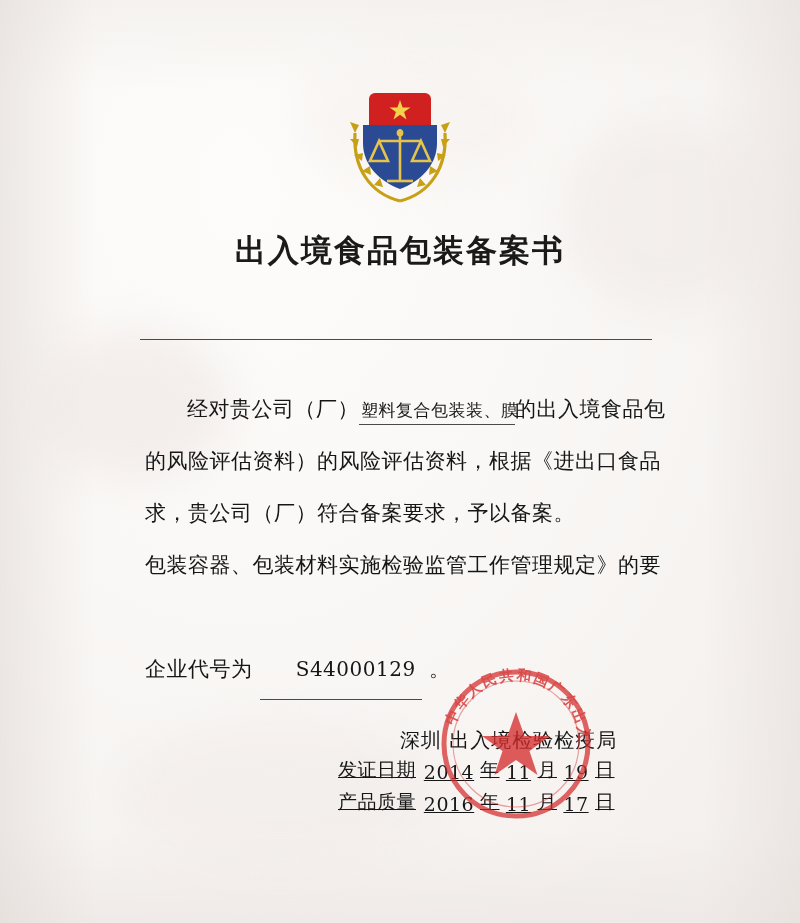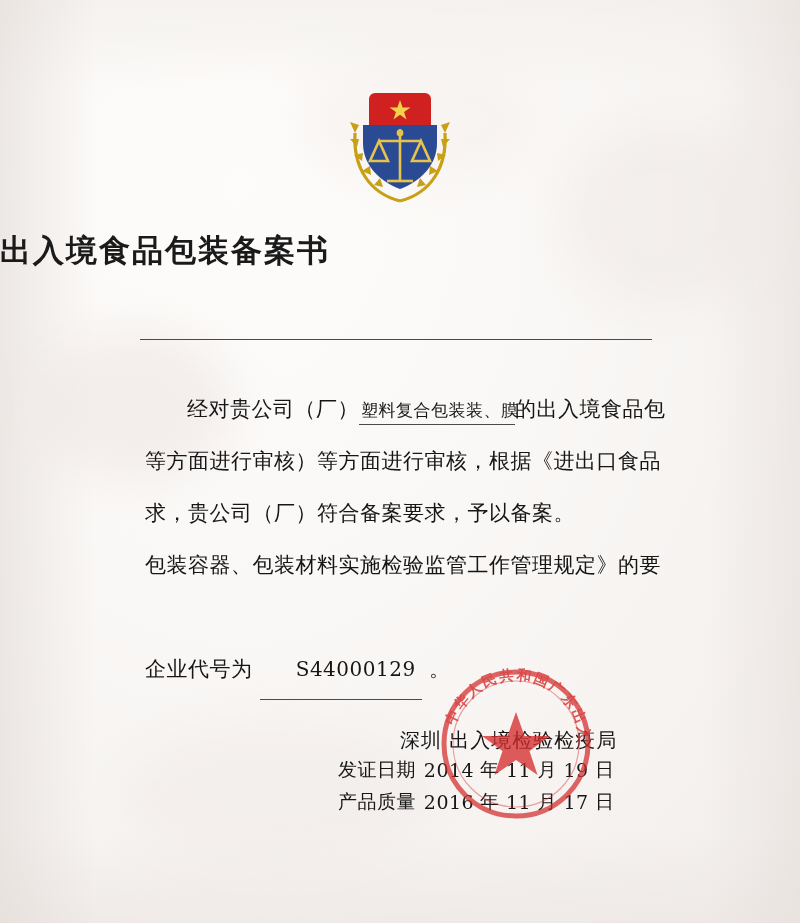--- a/index.html
+++ b/index.html
@@ -53,21 +53,21 @@
     width: 110px;
     height: 120px;
   }
 
   
   .doc-title {
     position: absolute;
     left: 0;
     top: 230px;
     width: 800px;
-    text-align: left;
+    text-align: center;
     font-size: 31px;
     font-weight: bold;
     letter-spacing: 2px;
     color: #1a1a1a;
     font-family: "DejaVu Serif", "Liberation Serif", serif;
   }
 
   
   .addressee-row {
     position: absolute;
@@ -162,23 +162,24 @@
   .date-rows {
     position: absolute;
     left: 338px;
     top: 757px;
     font-size: 19px;
     color: #161616;
     letter-spacing: 0.5px;
   }
   .date-row {
     display: flex;
-    align-items: center;
+    align-items: flex-end;
     white-space: nowrap;
     margin-bottom: 6px;
+    text-decoration: underline;
   }
   .date-label { margin-right: 6px; }
   .date-num {
     display: inline-block;
     min-width: 54px;
     text-align: center;
     font-family: "DejaVu Serif", "Liberation Serif", serif;
   }
   .date-num.short { min-width: 30px; }
   .date-unit { margin: 0 4px; }
@@ -246,21 +247,21 @@
   </div>
 
   <div class="doc-title">出入境食品包装备案书</div>
 
   <div class="addressee-underline"></div>
 
   <div class="body-text">
     <div class="body-line indent">
       <span>经对贵公司（厂）</span><span class="blank-fill fill-product">塑料复合包装装、膜</span><span>的出入境食品包</span>
     </div>
-    <div class="body-line">等方面进行审核）等方面进行审核，根据《进出口食品</div>
+    <div class="body-line">的风险评估资料）的风险评估资料，根据《进出口食品</div>
     <div class="body-line">求，贵公司（厂）符合备案要求，予以备案。</div>
     <div class="body-line">包装容器、包装材料实施检验监管工作管理规定》的要</div>
   </div>
 
   <div class="code-line">
     <span>企业代号为</span>
     <span class="code-value">S44000129</span>
     <span>。</span>
   </div>
 

